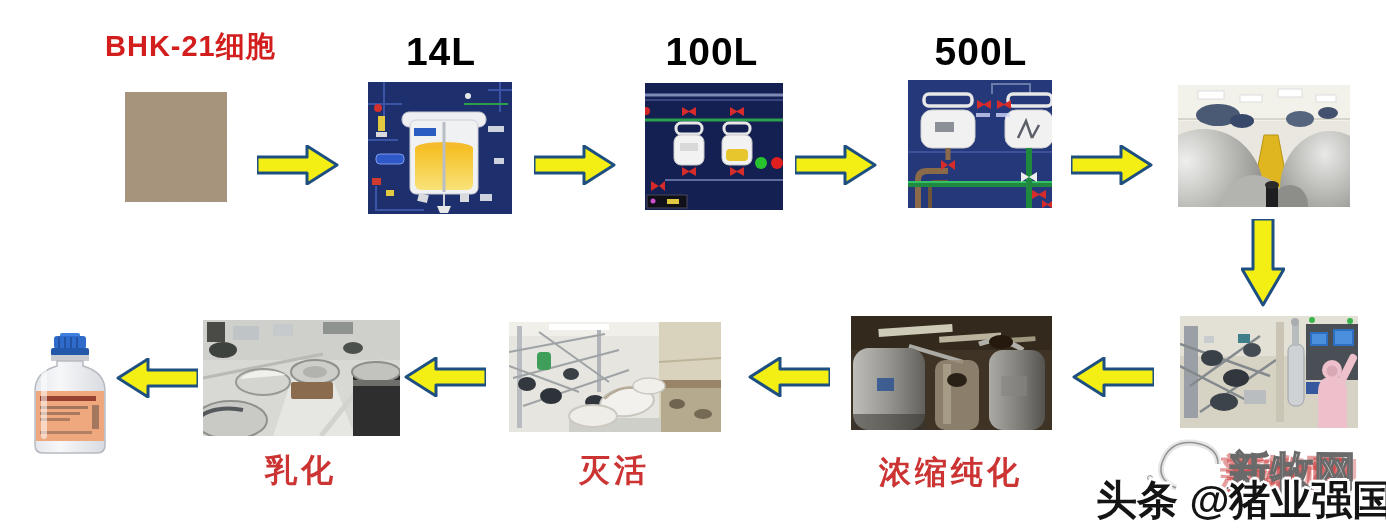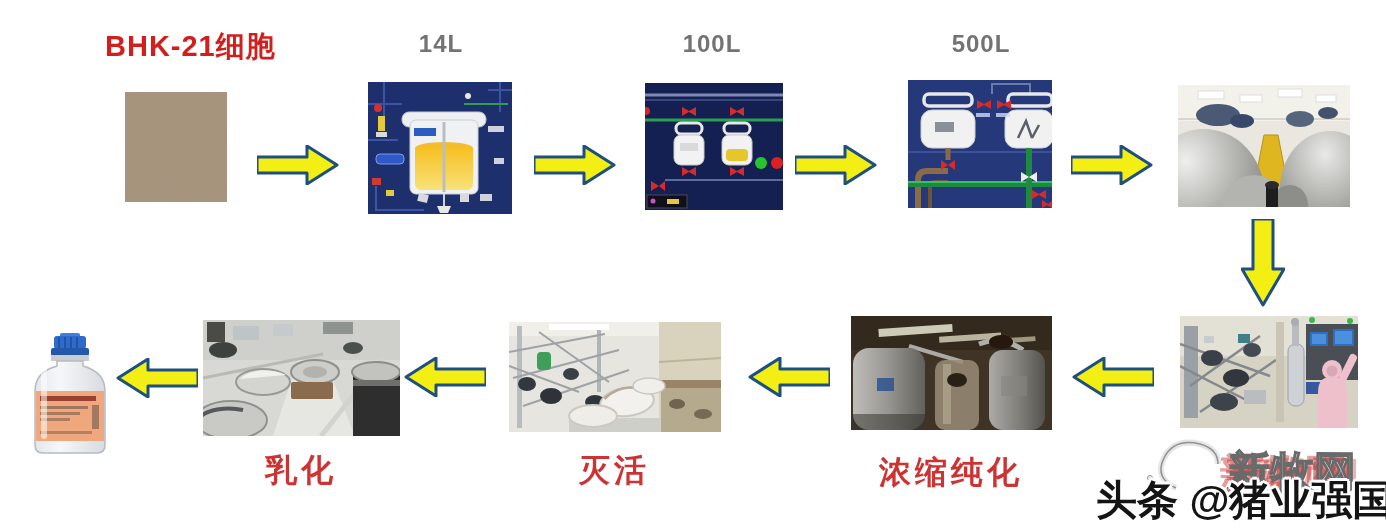--- a/index.html
+++ b/index.html
@@ -9,22 +9,22 @@
     font-family:"Liberation Sans",sans-serif;
   }
   .img{position:absolute;overflow:hidden;}
   .img svg{display:block;}
   .arrow{position:absolute;}
   .source-label{
     position:absolute;font-weight:800;font-size:29px;color:#d31e1e;
     white-space:nowrap;letter-spacing:1px;
   }
   .step-label-top{
-    position:absolute;transform:translateX(-50%);font-weight:800;font-size:24px;
-    color:#737373;white-space:nowrap;letter-spacing:1px;
+    position:absolute;transform:translateX(-50%);font-weight:800;font-size:39px;
+    color:#000000;white-space:nowrap;letter-spacing:1px;
   }
   .step-label-bottom{
     position:absolute;transform:translateX(-50%);
     font-family:"DejaVu Serif","Liberation Serif",serif;
     font-weight:700;font-size:32px;color:#cc3434;white-space:nowrap;letter-spacing:4px;
   }
   .wm-site{
     position:absolute;left:1228px;top:444px;font-weight:800;font-size:42px;
     color:#fbfbfb;white-space:nowrap;letter-spacing:1px;
     -webkit-text-stroke:1.5px #6a6a6a;

